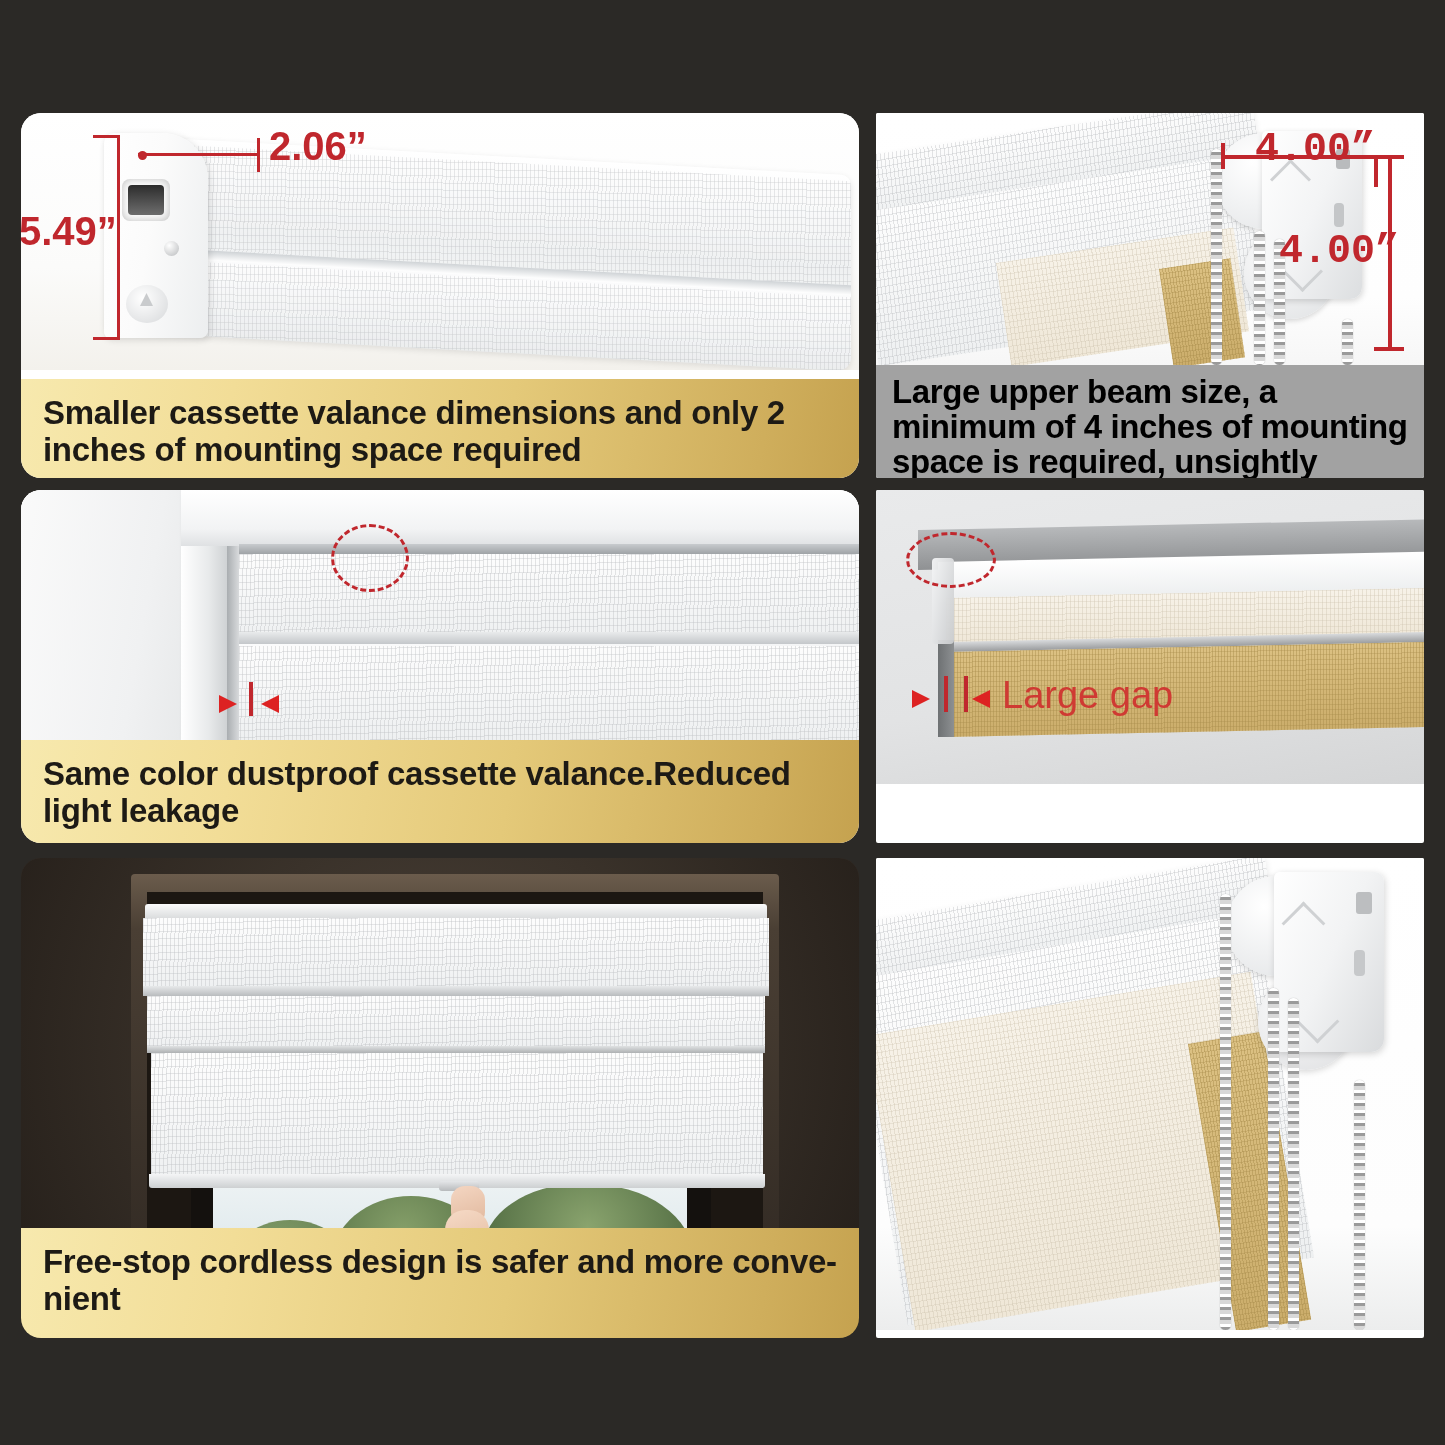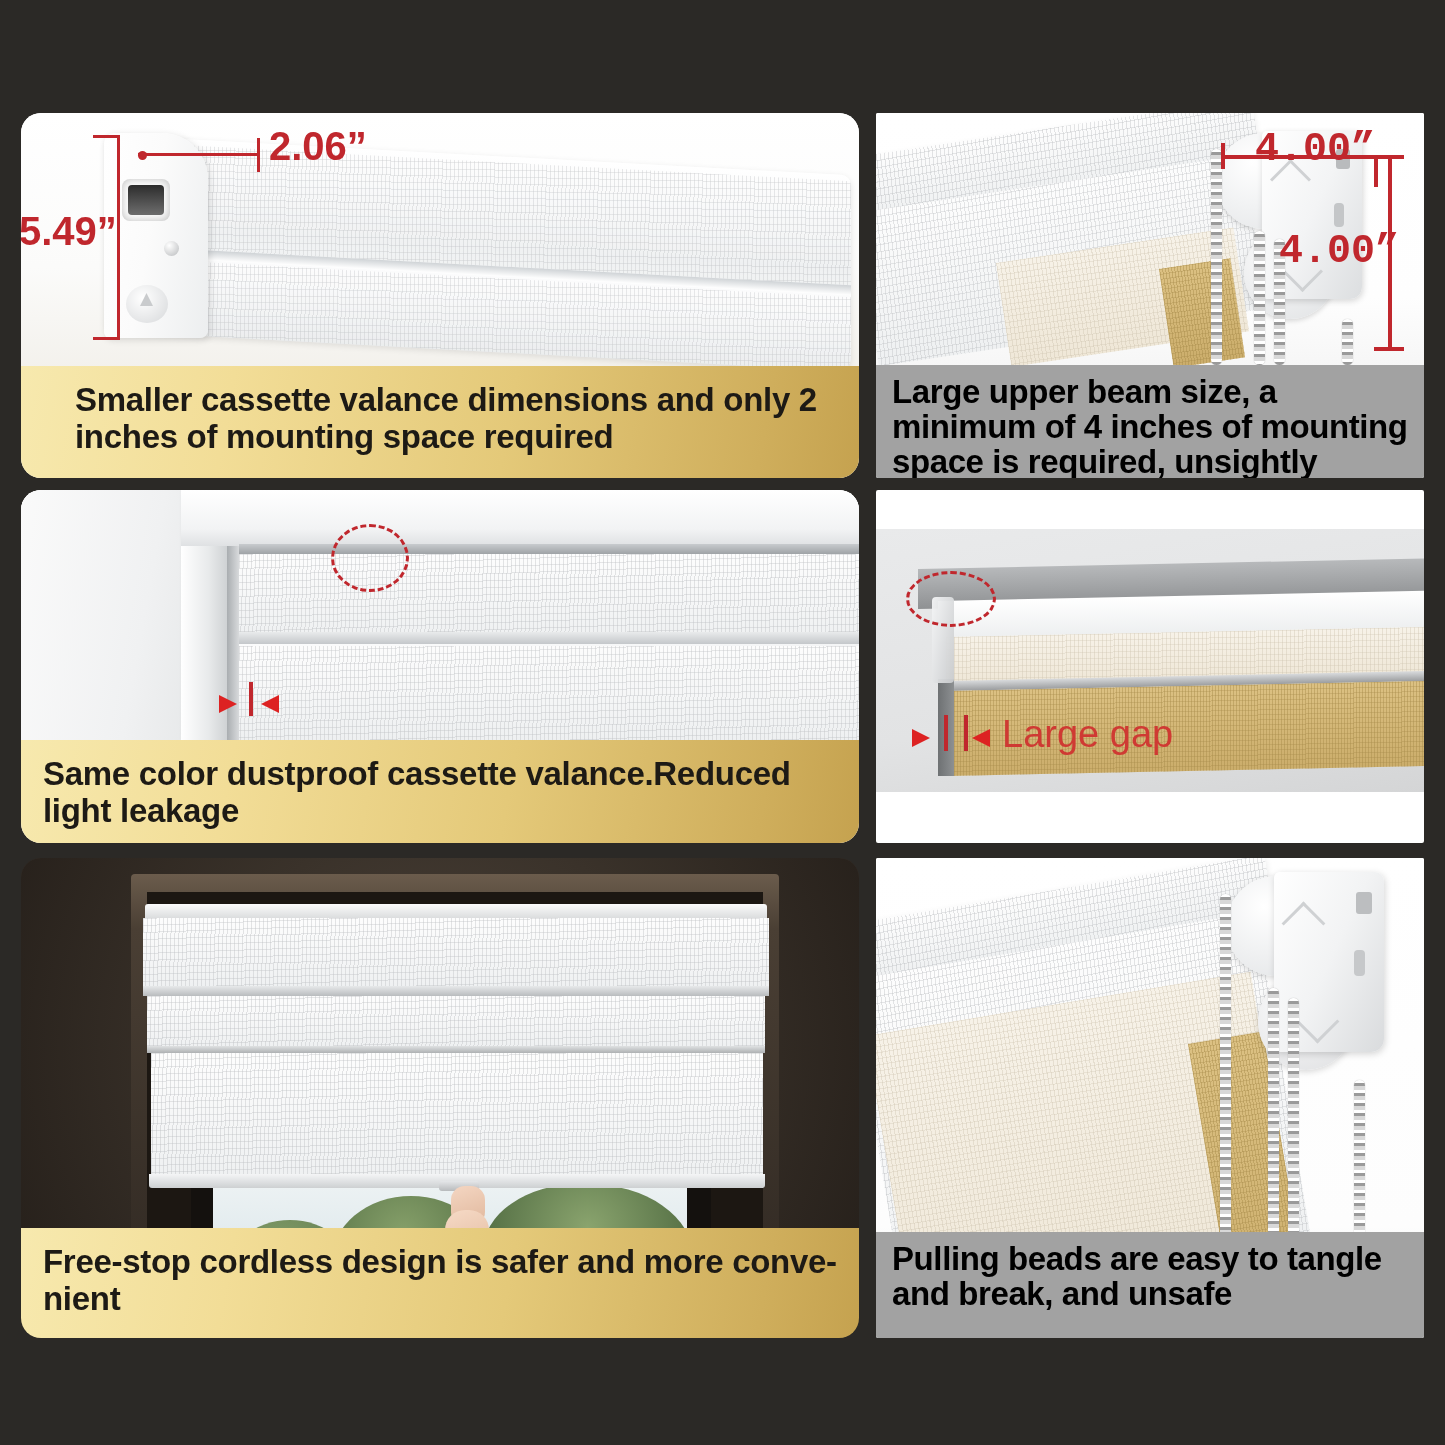--- a/index.html
+++ b/index.html
@@ -128,21 +128,21 @@
       <div class="redline" style="left:117px;top:40px;width:122px;height:3px;"></div>
       <div class="redline" style="left:236px;top:25px;width:3px;height:34px;"></div>
       <div class="dim" style="left:248px;top:11px;font-size:40px;">2.06”</div>
 
       <div class="redline" style="left:96px;top:22px;width:3px;height:205px;"></div>
       <div class="redline" style="left:72px;top:22px;width:27px;height:3px;"></div>
       <div class="redline" style="left:72px;top:224px;width:27px;height:3px;"></div>
       <div class="dim" style="left:-2px;top:96px;font-size:40px;">5.49”</div>
     </div>
 
-    <div class="cap gold" style="height:112px;padding-left:32px;">
+    <div class="cap gold" style="height:99px;">
       <span>Smaller cassette valance dimensions and only 2 inches of mounting space required</span>
     </div>
   </div>
 
   <div class="panel right" style="left:876px;top:113px;width:548px;height:365px;">
 
     <div class="ph" style="height:264px;background:linear-gradient(180deg,#ffffff 0%,#fefefe 70%,#f5f5f5 100%);font-family:Liberation Mono, monospace;">
 
       <div class="fabric-white" style="position:absolute;left:-20px;top:44px;width:400px;height:66px;
                   transform:rotate(-8.5deg);transform-origin:left top;border-radius:4px;
@@ -233,21 +233,21 @@
       <div class="arrowL" style="left:240px;top:205px;"></div>
     </div>
 
     <div class="cap gold" style="height:103px;">
       <span>Same color dustproof cassette valance.Reduced light leakage</span>
     </div>
   </div>
 
   <div class="panel right" style="left:876px;top:490px;width:548px;height:353px;">
 
-    <div class="ph" style="height:263px;background:linear-gradient(170deg,#e9eaeb 0%,#e2e3e4 60%,#d4d5d6 100%);margin-top:39px;">
+    <div class="ph" style="height:294px;background:linear-gradient(170deg,#e9eaeb 0%,#e2e3e4 60%,#d4d5d6 100%);">
 
       <div style="position:absolute;left:42px;top:40px;width:506px;height:40px;
                   background:linear-gradient(180deg,#b7b9bb,#8f9193);
                   transform:skewY(-1.2deg);transform-origin:left top;"></div>
 
       <div style="position:absolute;left:62px;top:72px;width:486px;height:40px;
                   background:linear-gradient(180deg,#ffffff,#eceeef);
                   transform:skewY(-1.2deg);transform-origin:left top;"></div>
 
       <div class="fabric-cream" style="position:absolute;left:70px;top:108px;width:478px;height:48px;
@@ -369,18 +369,15 @@
         <div style="position:absolute;left:76px;top:136px;width:28px;height:28px;
                     border-left:3px solid #cfd1d3;border-top:3px solid #cfd1d3;transform:rotate(-135deg);"></div>
       </div>
 
       <div class="bead" style="left:344px;top:36px;height:436px;"></div>
       <div class="bead" style="left:392px;top:130px;height:342px;"></div>
       <div class="bead" style="left:412px;top:140px;height:332px;"></div>
       <div class="bead" style="left:478px;top:222px;height:250px;"></div>
     </div>
 
-    <div class="cap gray" style="height:106px;">
-      <span>Pulling beads are easy to tangle and break, and unsafe</span>
-    </div>
   </div>
 
 </div>
 
 </body></html>

